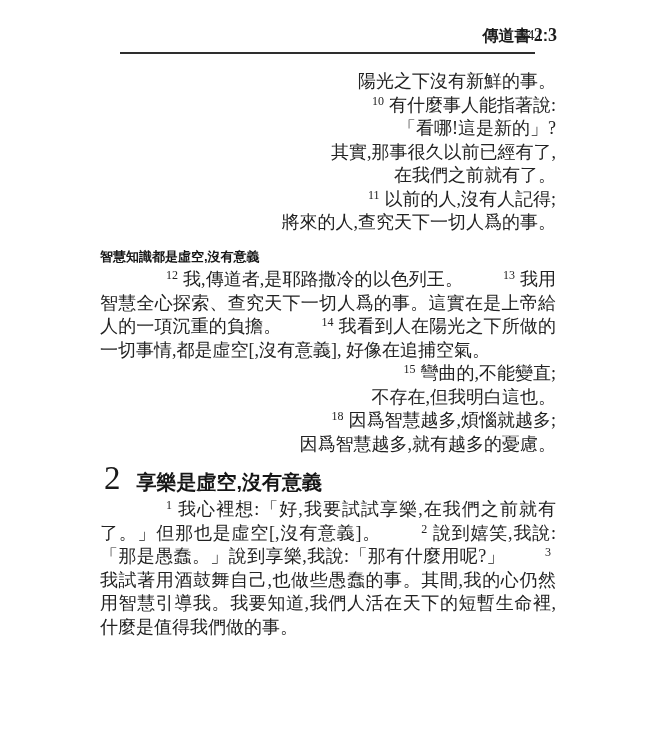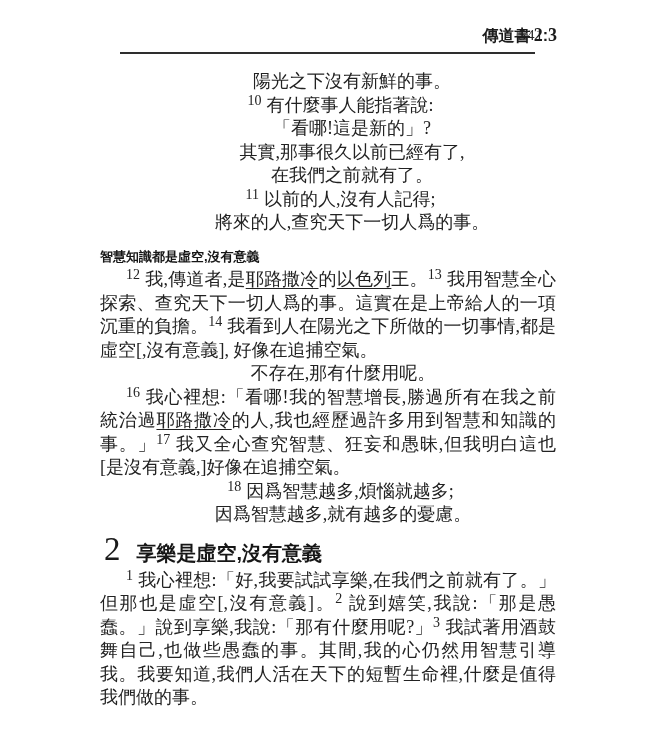--- a/index.html
+++ b/index.html
@@ -35,35 +35,35 @@
     position: absolute; left: 120px; width: 415px; top: 52px; height: 2px;
     background: #2e2e2e;
   }
   .content {
     position: absolute; left: 100px; top: 70px; width: 456px;
     font-size: 18px; line-height: 23.5px;
     text-align: justify;
     color: #222222;
   }
   .poetry-block { margin: 0; }
-  .poetry-line { text-align: center; white-space: nowrap; }
+  .poetry-line { text-align: right; white-space: nowrap; }
   .ind-1 { padding-left: 30px; }
   .ind-2 { padding-left: 48px; }
   .hang { text-indent: -23px; }
   sup.verse-num {
-    font-size: 14px; line-height: 0; vertical-align: 6px;
-    margin-right: 5px; color: #222222;
+    font-size: 12px; line-height: 0; vertical-align: 6px;
+    margin-right: 5px; color: #222222; margin-left: 40px;
   }
   .section-heading {
     font-family: "Liberation Sans", "DejaVu Sans", sans-serif;
     font-size: 13px; font-weight: bold; color: #161616;
     margin: 10px 0 0 0; line-height: 23.5px; text-align: left;
   }
   .para { margin: 0; text-indent: 26px; }
-  .pn { text-decoration: underline; text-underline-offset: 3px; }
+  .pn { text-underline-offset: 3px; }
   .chapter-row {
     display: flex; align-items: baseline; gap: 16px;
     margin: 7px 0 1px 4px; line-height: 30px; text-align: left;
   }
   .chapter-num {
     font-family: "Liberation Serif", serif;
     font-size: 33px; font-weight: 400; color: #1a1a1a;
   }
   .chapter-title {
     font-family: "Liberation Sans", "DejaVu Sans", sans-serif;
@@ -86,23 +86,23 @@
       <div class="poetry-line ind-2 hang"><sup class="verse-num">10</sup><span>有什麼事人能指著說:</span></div>
       <div class="poetry-line ind-2"><span>「看哪!這是新的」?</span></div>
       <div class="poetry-line ind-2"><span>其實,那事很久以前已經有了,</span></div>
       <div class="poetry-line ind-2"><span>在我們之前就有了。</span></div>
       <div class="poetry-line ind-2 hang"><sup class="verse-num">11</sup><span>以前的人,沒有人記得;</span></div>
       <div class="poetry-line ind-2"><span>將來的人,查究天下一切人爲的事。</span></div>
     </div>
     <h2 class="section-heading">智慧知識都是虛空,沒有意義</h2>
     <p class="para"><sup class="verse-num">12</sup><span>我,傳道者,是</span><span class="pn">耶路撒冷</span><span>的</span><span class="pn">以色列</span><span>王。</span><sup class="verse-num">13</sup><span>我用智慧全心探索、查究天下一切人爲的事。這實在是上帝給人的一項沉重的負擔。</span><sup class="verse-num">14</sup><span>我看到人在陽光之下所做的一切事情,都是虛空[,沒有意義], 好像在追捕空氣。</span></p>
     <div class="poetry-block">
-      <div class="poetry-line ind-1"><span>不存在,那有什麼用呢。</span></div>
+      <div class="poetry-line ind-2 hang"><sup class="verse-num">15</sup><span>彎曲的,不能變直;</span></div>
+      <div class="poetry-line ind-1"><span>不存在,但我明白這也。</span></div>
     </div>
-    <p class="para"><sup class="verse-num">16</sup><span>我心裡想:「看哪!我的智慧增長,勝過所有在我之前統治過</span><span class="pn">耶路撒冷</span><span>的人,我也經歷過許多用到智慧和知識的事。」</span><sup class="verse-num">17</sup><span>我又全心查究智慧、狂妄和愚昧,但我明白這也[是沒有意義,]好像在追捕空氣。</span></p>
     <div class="poetry-block">
       <div class="poetry-line ind-2 hang"><sup class="verse-num">18</sup><span>因爲智慧越多,煩惱就越多;</span></div>
       <div class="poetry-line ind-1"><span>因爲智慧越多,就有越多的憂慮。</span></div>
     </div>
     <div class="chapter-row">
       <span class="chapter-num">2</span>
       <span class="chapter-title">享樂是虛空,沒有意義</span>
     </div>
     <p class="para"><sup class="verse-num">1</sup><span>我心裡想:「好,我要試試享樂,在我們之前就有了。」但那也是虛空[,沒有意義]。</span><sup class="verse-num">2</sup><span>說到嬉笑,我說:「那是愚蠢。」說到享樂,我說:「那有什麼用呢?」</span><sup class="verse-num">3</sup><span>我試著用酒鼓舞自己,也做些愚蠢的事。其間,我的心仍然用智慧引導我。我要知道,我們人活在天下的短暫生命裡,什麼是值得我們做的事。</span></p>
   </div>

